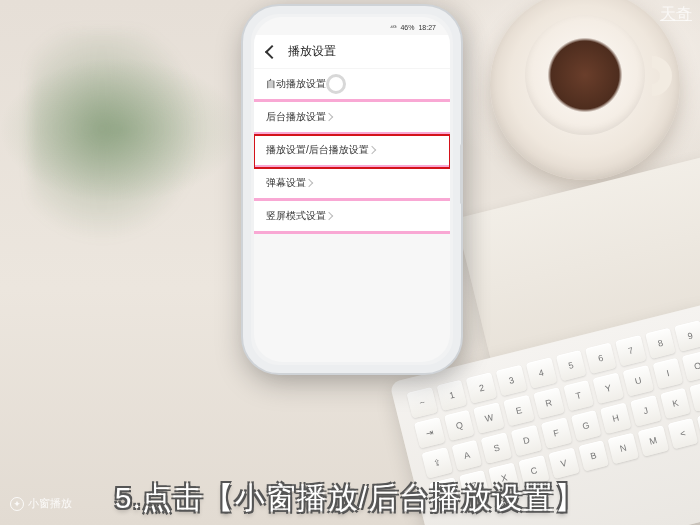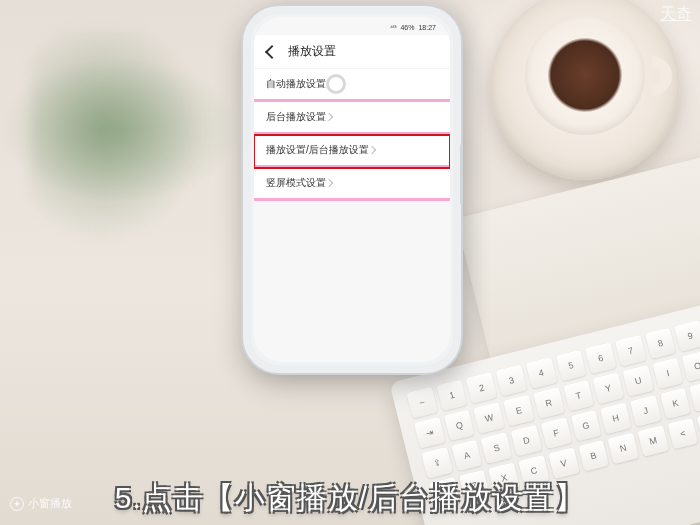--- a/index.html
+++ b/index.html
@@ -306,20 +306,24 @@
         </div>
         <div class="row">
           <span>后台播放设置</span>
           <span class="chevron"></span>
         </div>
         <div class="row highlight">
           <span>播放设置/后台播放设置</span>
           <span class="chevron"></span>
         </div>
         <div class="row">
+          <span>弹幕设置</span>
+          <span class="chevron"></span>
+        </div>
+        <div class="row">
           <span>竖屏模式设置</span>
           <span class="chevron"></span>
         </div>
       </div>
   </div>
 </div>
 
 <div class="caption">5.点击【小窗播放/后台播放设置】</div>
 <div class="wm-tl">天奇</div>
 <div class="wm-bl">

